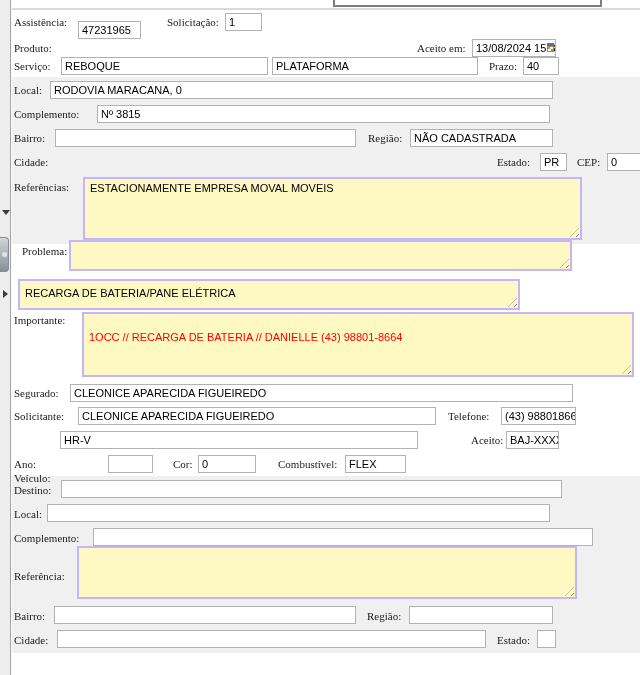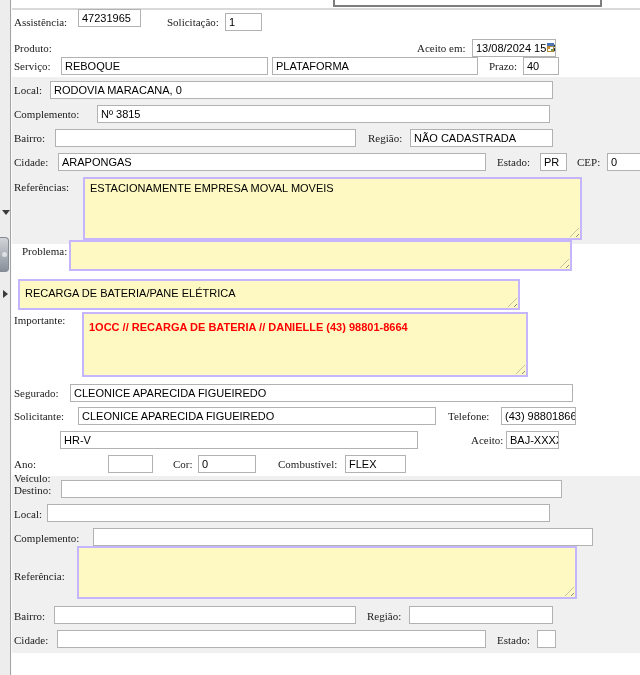--- a/index.html
+++ b/index.html
@@ -53,21 +53,21 @@
   <div id="gutter">
     <div class="arr-down"></div>
     <div id="split-handle">
         <div class="dot"></div>
       </div>
     <div class="arr-right"></div>
   </div>
   <div id="gutter-inner-line"></div>
 
   <div class="lbl" style="left:14px;top:16px;">Assistência:</div>
-  <div class="inp" style="left:78px;top:9px;width:63px;">47231965</div>
+  <div class="inp" style="left:78px;top:21px;width:63px;">47231965</div>
   <div class="lbl" style="left:167px;top:16px;">Solicitação:</div>
   <div class="inp" style="left:225px;top:13px;width:37px;">1</div>
 
   <div class="lbl" style="left:14px;top:42px;">Produto:</div>
   <div class="lbl" style="left:417px;top:42px;">Aceito em:</div>
   <div class="inp" style="left:472px;top:39px;width:84px;">
     <span>13/08/2024 15:37</span>
     <span class="cal">
         <span class="hd"></span>
         <span class="bd"></span>
@@ -87,36 +87,35 @@
 
   <div class="lbl" style="left:14px;top:108px;">Complemento:</div>
   <div class="inp" style="left:97px;top:105px;width:453px;">Nº 3815</div>
 
   <div class="lbl" style="left:14px;top:132px;">Bairro:</div>
   <div class="inp" style="left:55px;top:129px;width:301px;"></div>
   <div class="lbl" style="left:368px;top:132px;">Região:</div>
   <div class="inp" style="left:410px;top:129px;width:143px;">NÃO CADASTRADA</div>
 
   <div class="lbl" style="left:14px;top:156px;">Cidade:</div>
-  <div class="inp" style="left:58px;top:153px;width:428px;">ARAPONGAS</div>
   <div class="lbl" style="left:497px;top:156px;">Estado:</div>
   <div class="inp" style="left:540px;top:153px;width:27px;">PR</div>
   <div class="lbl" style="left:577px;top:156px;">CEP:</div>
   <div class="inp" style="left:607px;top:153px;width:45px;">0</div>
 
   <div class="lbl" style="left:14px;top:181px;">Referências:</div>
   <div class="ta grip" style="left:83px;top:177px;width:499px;height:63px;">ESTACIONAMENTE EMPRESA MOVAL MOVEIS</div>
 
   <div class="lbl" style="left:14px;top:245px;padding-left:8px;">Problema:</div>
   <div class="ta grip" style="left:69px;top:240px;width:503px;height:31px;"></div>
 
   <div class="ta grip" style="left:18px;top:279px;width:502px;height:31px;padding-top:6px;">RECARGA DE BATERIA/PANE ELÉTRICA</div>
 
   <div class="lbl" style="left:14px;top:314px;">Importante:</div>
-  <div class="ta grip red" style="left:82px;top:312px;width:446px;height:65px;padding-top:7px;font-weight:bold;">1OCC // RECARGA DE BATERIA // DANIELLE (43) 98801-8664</div>
+  <div class="ta grip red" style="left:82px;top:312px;width:552px;height:65px;padding-top:17px;">1OCC // RECARGA DE BATERIA // DANIELLE (43) 98801-8664</div>
 
   <div class="lbl" style="left:14px;top:387px;">Segurado:</div>
   <div class="inp" style="left:70px;top:384px;width:503px;">CLEONICE APARECIDA FIGUEIREDO</div>
 
   <div class="lbl" style="left:14px;top:410px;">Solicitante:</div>
   <div class="inp" style="left:78px;top:407px;width:358px;">CLEONICE APARECIDA FIGUEIREDO</div>
   <div class="lbl" style="left:448px;top:410px;">Telefone:</div>
   <div class="inp" style="left:501px;top:407px;width:75px;">(43) 988018664</div>
 
   <div class="lbl" style="left:14px;top:434px;margin-top:38px;">Veículo:</div>

